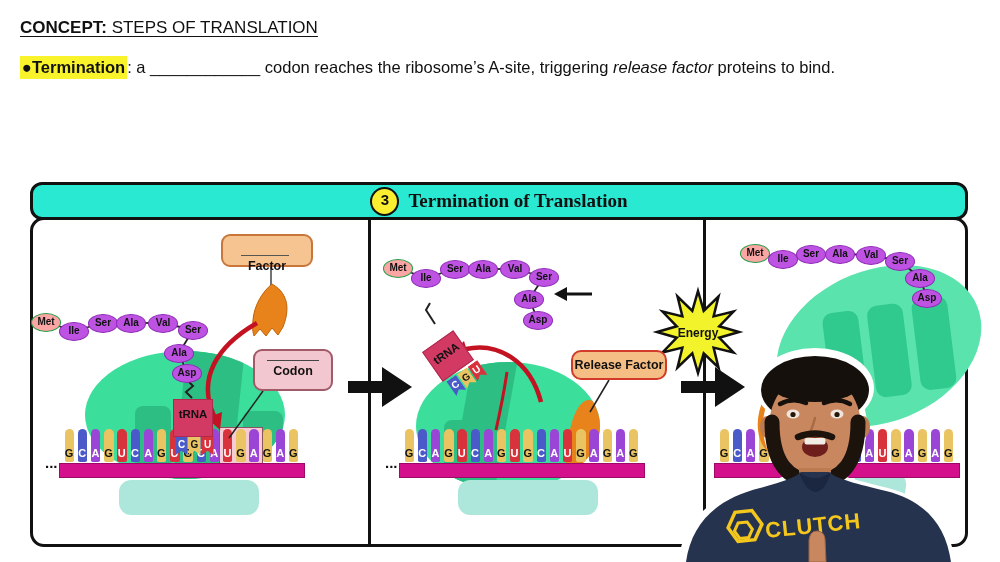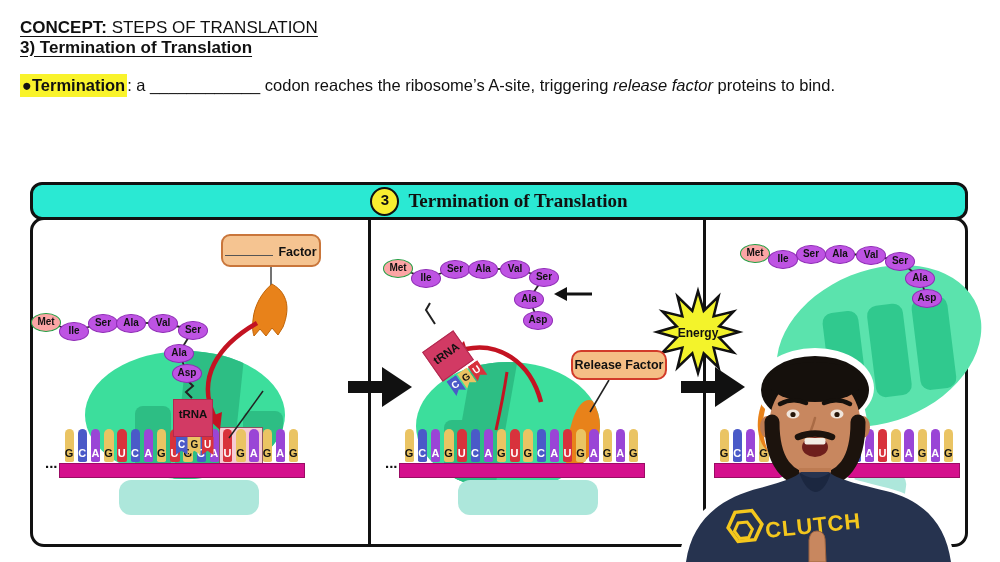--- a/index.html
+++ b/index.html
@@ -1,20 +1,20 @@
 <!DOCTYPE html>
 <html><head>
 <meta charset="utf-8">
 <style>
   html,body{margin:0;padding:0;background:#ffffff;}
   .page{position:relative;width:1000px;height:562px;background:#fff;overflow:hidden;
         font-family:"Liberation Sans",sans-serif;color:#111;}
   
   .lesson{position:absolute;left:20px;top:18px;width:960px;}
-  .l1{font-size:17px;}
+  .l1{font-size:17px;margin-bottom:20px;}
   .l1 .lbl{font-weight:bold;}
   .l1 u, .l2 u{text-decoration:underline;text-underline-offset:3px;}
   .l2{font-size:17px;font-weight:bold;margin-bottom:18px;}
   .l3{font-size:16.5px;margin-bottom:15px;}
   .l3 .term{font-weight:bold;background:#F9F32B;padding:2px 2px 3px 0;}
   .l3 .marker{background:#F9F32B;padding:2px 0 3px 2px;}
   .l4{font-size:16.5px;margin-left:44px;}
   
   .figure{position:absolute;left:30px;top:182px;width:938px;height:365px;}
   .fig-header{position:absolute;left:0;right:0;top:0;height:32px;background:#2AE9D3;
@@ -58,42 +58,41 @@
       font:bold 10px/15px "Liberation Sans",sans-serif;
       clip-path:polygon(0 0,100% 0,100% 100%,50% 76%,0 100%);}
   
   .amino{position:absolute;width:30px;height:19px;border-radius:50%;background:#BE53E3;
       border:1.5px solid #8E2BB5;box-sizing:border-box;text-align:center;
       font:bold 10px/15px "Liberation Sans",sans-serif;color:#111;z-index:5;}
   .amino.met{background:#fca5a5;border-color:#1F9E42;}
   
   .fig-label{position:absolute;box-sizing:border-box;border-radius:9px;text-align:center;
       font:600 12.5px "Liberation Sans",sans-serif;color:#111;z-index:7;}
-  .factor-label{left:188px;top:14px;width:100px;height:33px;background:#F5C491;
+  .factor-label{left:188px;top:14px;width:92px;height:33px;background:#F5C491;
       border:2.5px solid #C9763B;padding-top:8px;}
   .blank-rule{display:inline-block;width:48px;border-bottom:1.5px solid #555;height:11px;
       margin-right:5px;}
   .codon-label{left:220px;top:129px;width:80px;height:42px;background:#F3C7CF;
       border:2px solid #A05A68;}
   .poly-label{left:559px;top:47px;width:66px;height:42px;background:#DD1EDC;
       border:2px solid #99109A;font-size:11.5px;}
   .inner-rule{width:68%;border-top:1.5px solid #444;margin:9px auto 3px;}
   .poly-label .inner-rule{border-top-color:#333;margin-top:10px;}
   .rf-label{left:538px;top:130px;width:96px;height:30px;background:#F5BE85;
       border:2.5px solid #D23B2A;border-radius:10px;padding-top:6px;font-weight:bold;}
   .person{position:absolute;left:660px;top:330px;width:340px;height:232px;z-index:20;}
 </style>
 </head>
 <body>
 
 <div class="page">
 
   <div class="lesson">
     <div class="l1"><u><span class="lbl">CONCEPT:</span><span> STEPS OF TRANSLATION</span></u></div>
-    <div class="l2"><u>3) Termination of Translation</u></div>
     <div class="l3"><span class="marker">●</span><span class="term">Termination</span><span>: a </span><span>____________</span><span> codon reaches the ribosome’s A-site, triggering </span><i>release factor</i><span> proteins to bind.</span></div>
   </div>
 
   <div class="figure">
     <div class="fig-header">
       <span class="badge">3</span>
       <span class="fig-title">Termination of Translation</span>
     </div>
 
     <div class="fig-main" id="figMain">
@@ -171,20 +170,21 @@
       <div class="trna" style="left:140px;top:179px">
         <span class="trna-label">tRNA</span>
         <span class="ac-slots"><span class="ac-tab" style="left: 1.5px; background: rgb(74, 90, 200); color: rgb(255, 255, 255);">C</span><span class="ac-tab" style="left: 14.5px; background: rgb(234, 196, 99); color: rgb(17, 17, 17);">G</span><span class="ac-tab" style="left: 27.5px; background: rgb(216, 50, 60); color: rgb(255, 255, 255);">U</span></span>
       </div>
       <div class="trna trna2">
         <span class="trna-label">tRNA</span>
         <span class="ac-slots"><span class="ac-tab" style="left: 1.5px; background: rgb(74, 90, 200); color: rgb(255, 255, 255);">C</span><span class="ac-tab" style="left: 14.5px; background: rgb(234, 196, 99); color: rgb(17, 17, 17);">G</span><span class="ac-tab" style="left: 27.5px; background: rgb(216, 50, 60); color: rgb(255, 255, 255);">U</span></span>
       </div>
 
       <div class="fig-label factor-label"><span class="blank-rule"></span><span>Factor</span></div>
+      <div class="fig-label codon-label"><div class="inner-rule"></div><span>Codon</span></div>
       <div class="fig-label rf-label"><span>Release Factor</span></div>
 
       <div class="ellipsis" style="left:12px;top:234px">...</div>
       <div class="ellipsis" style="left:352px;top:234px">...</div>
     <div class="mrna" style="left: 30px; top: 206px;">
           <div class="stop-hl" style="left: 156.4px;"></div>
           <div class="nt-tab" style="left: 1.5px; background: rgb(234, 196, 99);"></div>
           <span class="nt-letter" style="left: -1px; color: rgb(17, 17, 17);">G</span>
           <div class="nt-tab" style="left: 14.7px; background: rgb(74, 90, 200);"></div>
           <span class="nt-letter" style="left: 12.2px; color: rgb(255, 255, 255);">C</span>

